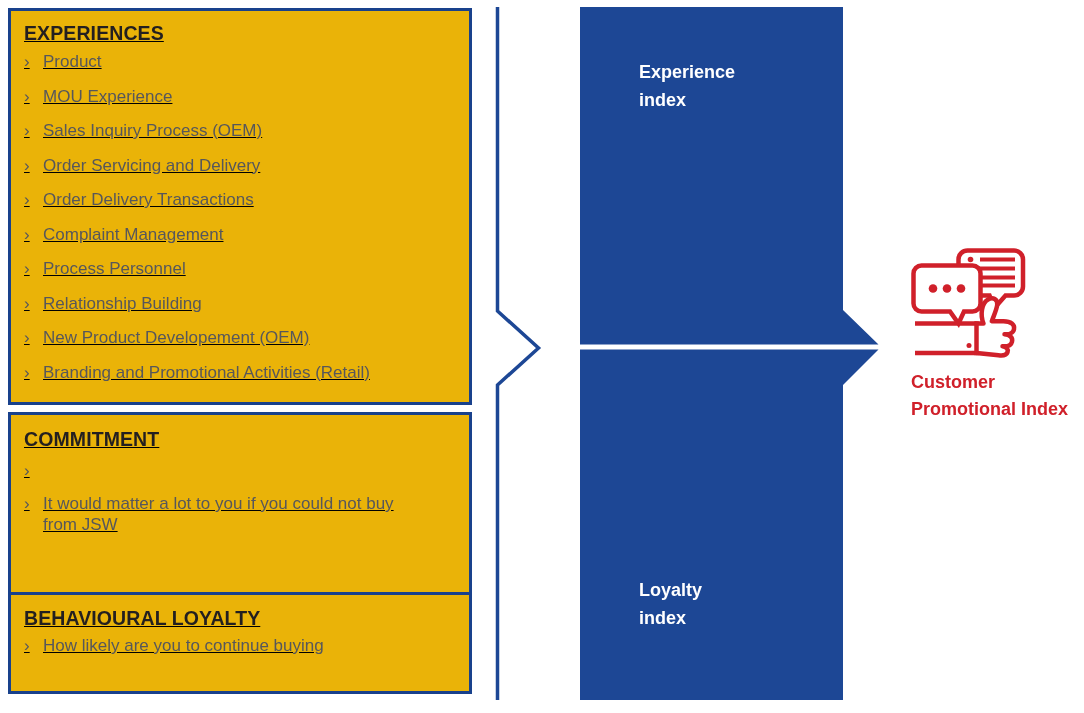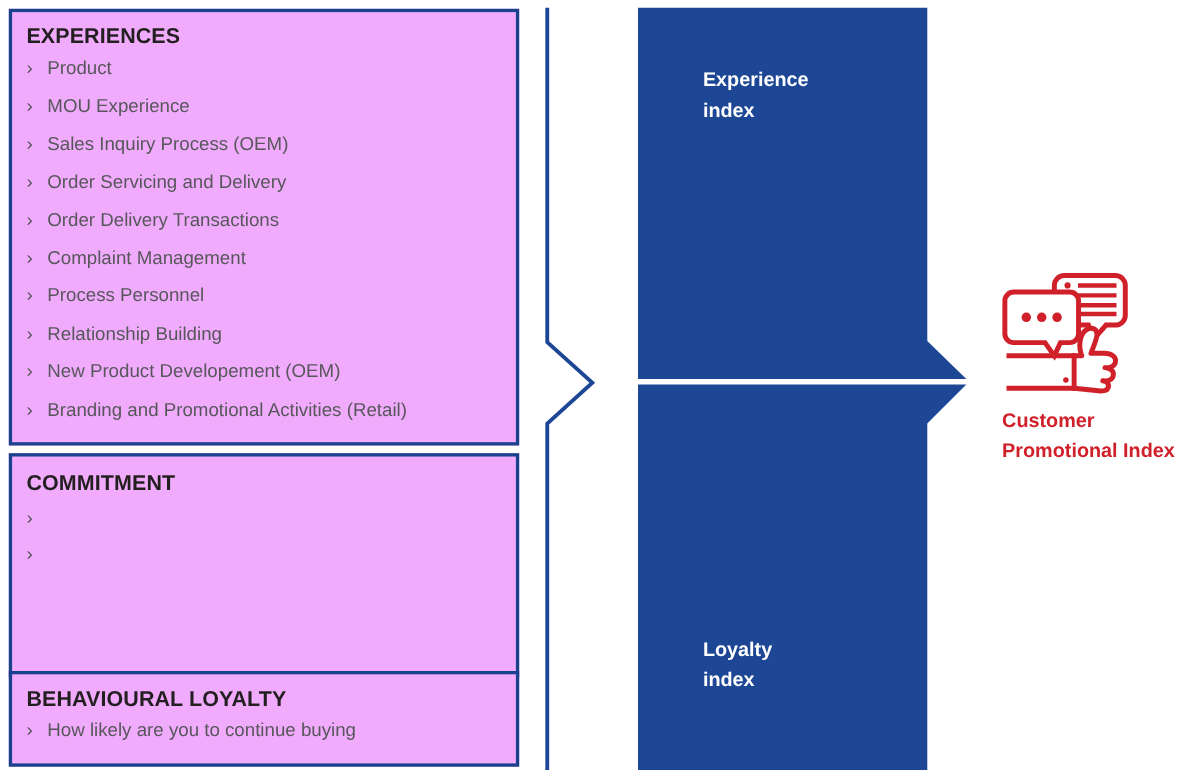--- a/index.html
+++ b/index.html
@@ -8,25 +8,25 @@
     --accent_red:#d0202a;
     --heading_text:#231f20;
     --body_text:#57575b;
     --background:#ffffff;
   }
   html,body{margin:0;padding:0;background:var(--background,#fff);}
   body{font-family:"Liberation Sans","DejaVu Sans",sans-serif;}
   .canvas{position:relative;width:1084px;height:713px;background:var(--background,#fff);overflow:hidden;}
 
   
-  .panel{position:absolute;left:8px;width:464px;box-sizing:border-box;background:#f0abfc;
-         border:3.5px solid var(--panel_border,#19418c);padding:11px 14px 0 13px;}
+  .panel{position:absolute;left:8px;width:464px;box-sizing:border-box;background:#eab308;
+         border:3.5px solid var(--panel_border,#19418c);padding:11px 14px 0 13px;text-decoration:underline;}
   .panel-0{top:8px;height:397px;}
   .panel-1{top:412px;height:204px;padding-top:13px;}
-  .panel-2{top:610px;height:87px;padding-top:12px;}
+  .panel-2{top:592px;height:102px;padding-top:12px;}
   .panel-title{margin:0;font-size:19.5px;line-height:22px;font-weight:bold;
                color:var(--heading_text,#231f20);letter-spacing:0.1px;}
   .panel-0 .panel-title{margin-bottom:7px;}
   .panel-1 .panel-title{margin-bottom:10px;}
   .panel-2 .panel-title{margin-bottom:6px;}
   ul.items{list-style:none;margin:0;padding:0;font-size:17px;color:var(--body_text,#57575b);}
   ul.items li{display:flex;line-height:21px;}
   .panel-0 li{margin-bottom:13.5px;}
   .panel-1 li{margin-bottom:12px;}
   .bullet{flex:0 0 19px;}
@@ -105,20 +105,21 @@
   </section>
 
   <section class="panel panel-1">
     <h2 class="panel-title">COMMITMENT</h2>
     <ul class="items">
         <li>
           <span class="bullet">›</span>
         </li>
         <li>
           <span class="bullet">›</span>
+          <span class="item-text">It would matter a lot to you if you could not buy from JSW</span>
         </li>
       </ul>
   </section>
 
   <section class="panel panel-2">
     <h2 class="panel-title">BEHAVIOURAL LOYALTY</h2>
     <ul class="items">
         <li>
           <span class="bullet">›</span>
           <span class="item-text">How likely are you to continue buying</span>

